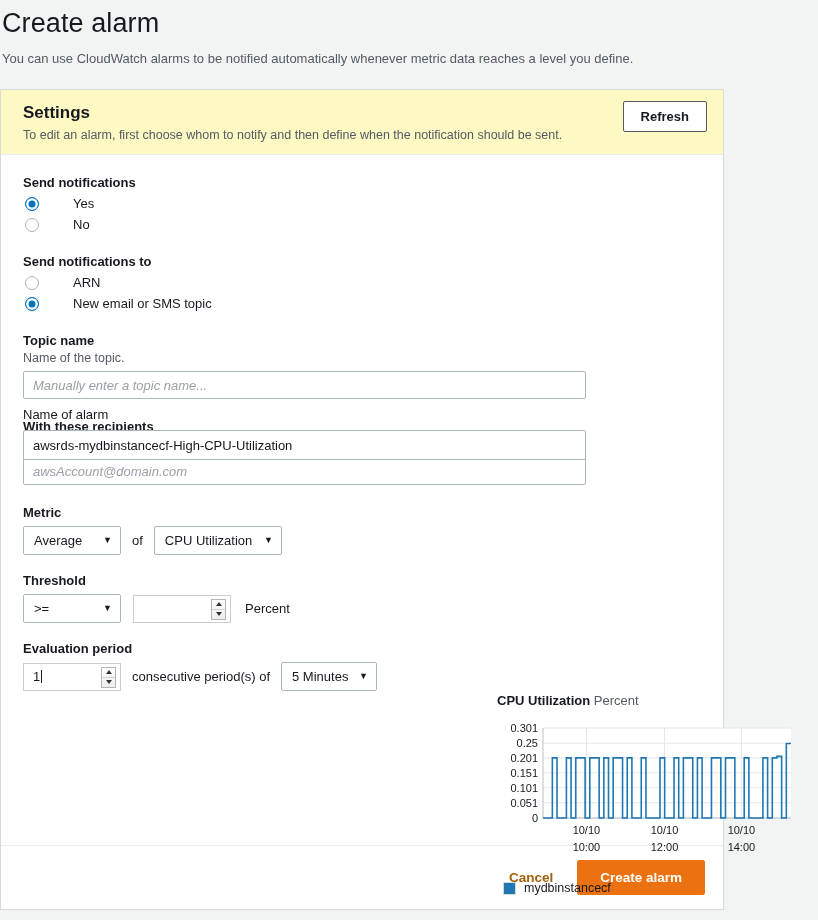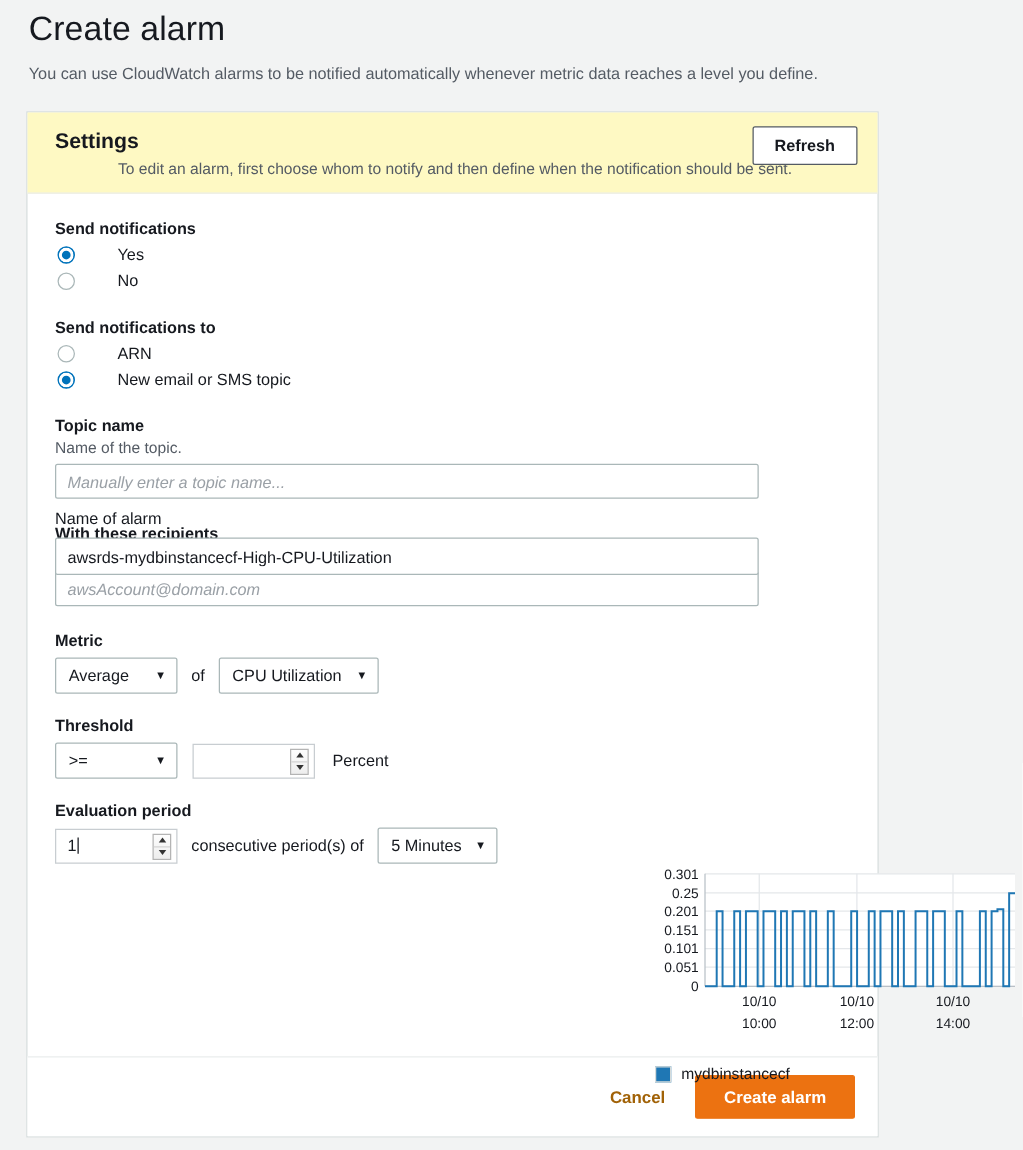--- a/index.html
+++ b/index.html
@@ -13,21 +13,21 @@
     font-family: "Liberation Sans", sans-serif;
     font-size: 13px;
     color: #16191f;
     overflow: hidden;
   }
   .page {
     position: relative;
     width: 724px;
     height: 920px;
     box-sizing: border-box;
-    padding: 0 21px;
+    padding: 0 0;
   }
   
   .page-title {
     margin: 0;
     padding: 8px 0 0 2px;
     font-size: 27px;
     font-weight: normal;
     letter-spacing: 0.1px;
     color: #16191f;
   }
@@ -55,21 +55,20 @@
   .panel-header h2 {
     margin: 0;
     font-size: 17px;
     font-weight: bold;
     color: #16191f;
   }
   .panel-header .sub {
     margin: 5px 0 0 0;
     font-size: 12.5px;
     color: #545b64;
-    text-align: center;
   }
   .refresh-btn {
     position: absolute;
     right: 16px;
     top: 11px;
     background: #ffffff;
     border: 1px solid #545b64;
     border-radius: 2px;
     color: #16191f;
     font-weight: bold;
@@ -421,20 +420,24 @@
           </div>
           <span class="inline-text">consecutive period(s) of</span>
           <div class="select w-period">
             <span>5 Minutes</span>
             <span class="caret">▼</span>
           </div>
         </div>
       </div>
 
       <div class="chart-wrap">
+        <div class="chart-title">
+          <b>CPU Utilization</b>
+          <span>Percent</span>
+        </div>
         <div class="chart-canvas">
           <svg id="chart-svg" width="300" height="140" viewBox="0 0 300 140">
               <rect x="46" y="6" width="248" height="90" fill="#ffffff"></rect>
               <line x1="46" x2="294" y1="6" y2="6" stroke="#e4e7ea" stroke-width="1"></line>
               <line x1="46" x2="294" y1="21.249169435215947" y2="21.249169435215947" stroke="#e4e7ea" stroke-width="1"></line>
               <line x1="46" x2="294" y1="35.900332225913616" y2="35.900332225913616" stroke="#e4e7ea" stroke-width="1"></line>
               <line x1="46" x2="294" y1="50.85049833887044" y2="50.85049833887044" stroke="#e4e7ea" stroke-width="1"></line>
               <line x1="46" x2="294" y1="65.80066445182723" y2="65.80066445182723" stroke="#e4e7ea" stroke-width="1"></line>
               <line x1="46" x2="294" y1="80.75083056478405" y2="80.75083056478405" stroke="#e4e7ea" stroke-width="1"></line>
               <line x1="46" x2="294" y1="96" y2="96" stroke="#e4e7ea" stroke-width="1"></line>

